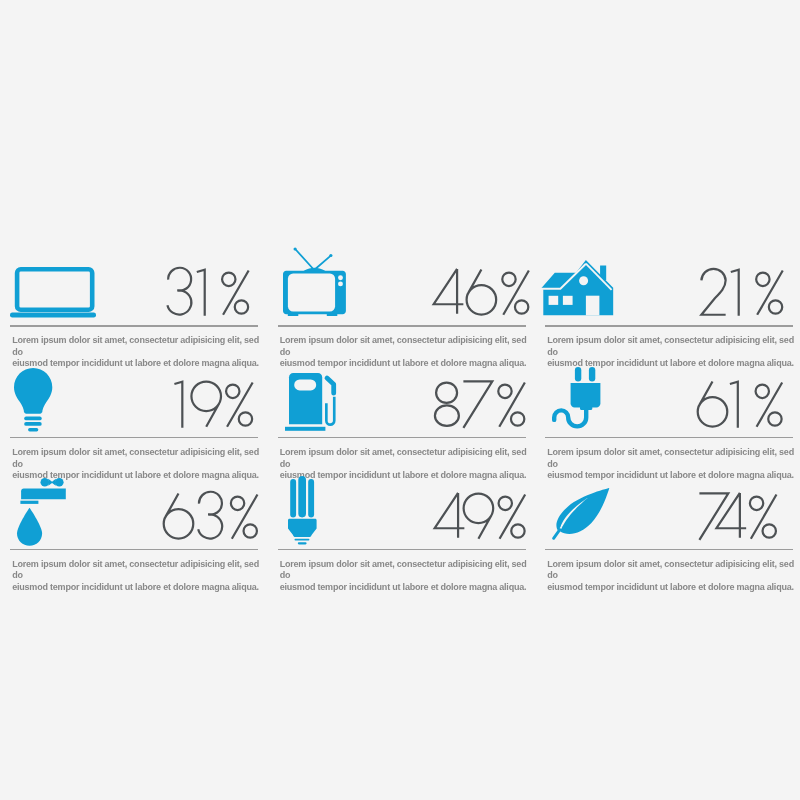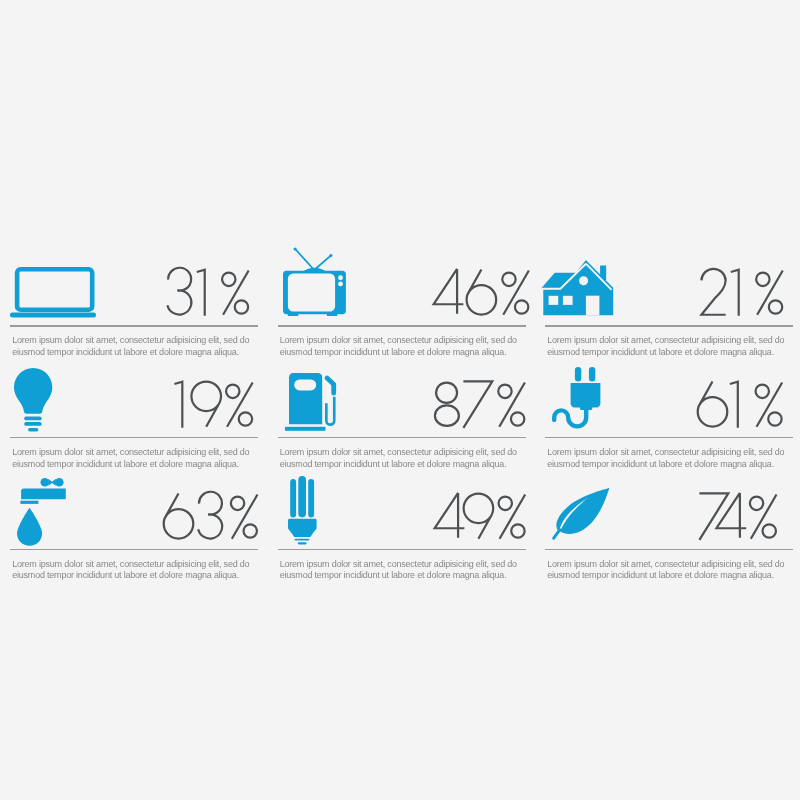--- a/index.html
+++ b/index.html
@@ -1,19 +1,19 @@
 <!DOCTYPE html>
 <html><head>
 <meta charset="utf-8">
 <title>Eco Infographic</title>
 <style>
   html,body{margin:0;padding:0;}
   body{width:800px;height:800px;background:#f4f4f4;overflow:hidden;
        font-family:"Liberation Sans",sans-serif;-webkit-font-smoothing:antialiased;}
-  .board{position:relative;width:800px;height:800px;background:#f4f4f4;}
+  .board{position:relative;width:800px;height:800px;background:#f4f4f4;font-weight:bold;}
   .cell{position:absolute;width:248px;}
   .icon-wrap{position:absolute;left:0;top:0;}
   .pct-wrap{position:absolute;left:0;top:0;}
   .rule{position:absolute;left:0;width:248px;height:1.6px;background:#9c9c9c;}
   .desc{position:absolute;left:2.2px;width:256px;color:#888888;
         font-size:9.0px;line-height:11.5px;letter-spacing:-0.21px;white-space:pre-line;}
 </style>
 </head>
 <body>
 

